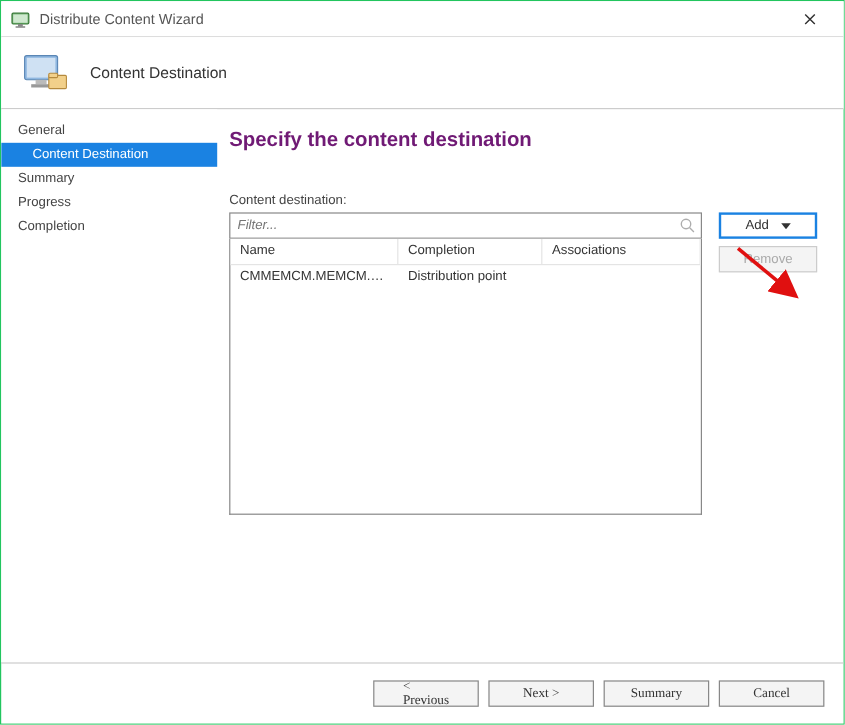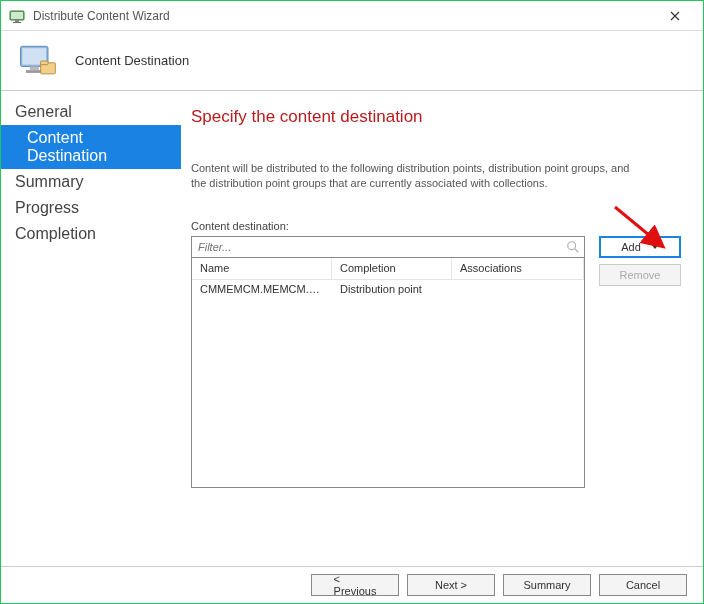--- a/index.html
+++ b/index.html
@@ -52,42 +52,42 @@
     display: flex;
     overflow: hidden;
   }
   .sidebar {
     width: 180px;
     padding-top: 8px;
     background: #fff;
   }
   .sidebar .item {
     padding: 4px 14px;
-    font-size: 16px;
+    font-size: 11px;
     color: #444;
     cursor: pointer;
   }
   .sidebar .item.active {
     background: #1a82e2;
     color: #fff;
     padding-left: 26px;
   }
   .sidebar .item.indent { padding-left: 26px; }
   .main {
     flex: 1;
     padding: 16px 22px 10px 10px;
     position: relative;
     display: flex;
     flex-direction: column;
   }
   .main-title {
-    color: #b91c1c;
+    color: #701a75;
     font-size: 17px;
     margin: 0 0 34px 0;
-    font-weight: 400;
+    font-weight: 700;
   }
   .desc {
     font-size: 11px;
     color: #555;
     line-height: 1.4;
     margin-bottom: 28px;
     max-width: 440px;
   }
   .section-label {
     font-size: 11px;
@@ -167,27 +167,28 @@
   .btn.highlight { border: 2px solid #1a82e2; background:#fff; }
   .btn.disabled { color:#aaa; border-color:#ccc; cursor:default; }
   .btn .caret {
     margin-left: 10px;
     width: 0; height: 0;
     border-left: 4px solid transparent;
     border-right: 4px solid transparent;
     border-top: 5px solid #333;
   }
   .footer {
-    height: 37px;
+    height: 51px;
     border-top: 1px solid #ccc;
     display: flex;
     justify-content: flex-end;
     align-items: center;
     gap: 8px;
     padding: 0 16px;
+    font-family: Liberation Serif, serif;
   }
   .footer .btn { width: 88px; }
   .arrow-annotation {
     position: absolute;
     pointer-events: none;
   }
 </style>
 </head>
 <body>
 
@@ -228,21 +229,20 @@
     <div class="sidebar">
       <div class="item">General</div>
       <div class="item indent active">Content Destination</div>
       <div class="item">Summary</div>
       <div class="item">Progress</div>
       <div class="item">Completion</div>
     </div>
 
     <div class="main">
       <h2 class="main-title">Specify the content destination</h2>
-      <div class="desc">Content will be distributed to the following distribution points, distribution point groups, and the distribution point groups that are currently associated with collections.</div>
 
       <div class="section-label">Content destination:</div>
 
       <div class="dest-row">
         <div class="dest-left">
           <div class="filter-box">
             <input type="text" placeholder="Filter..." style="">
             <span class="search-icon">
               <svg viewBox="0 0 16 16">
                   <circle cx="6.5" cy="6.5" r="4.5" fill="none" stroke="#777" stroke-width="1.3"></circle>

